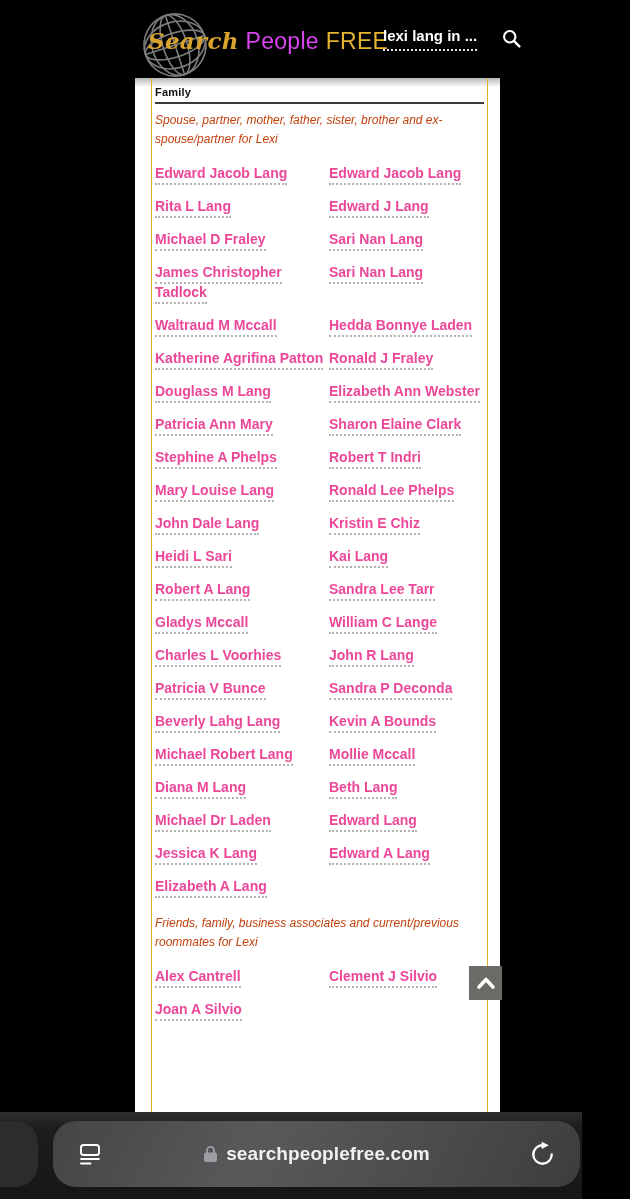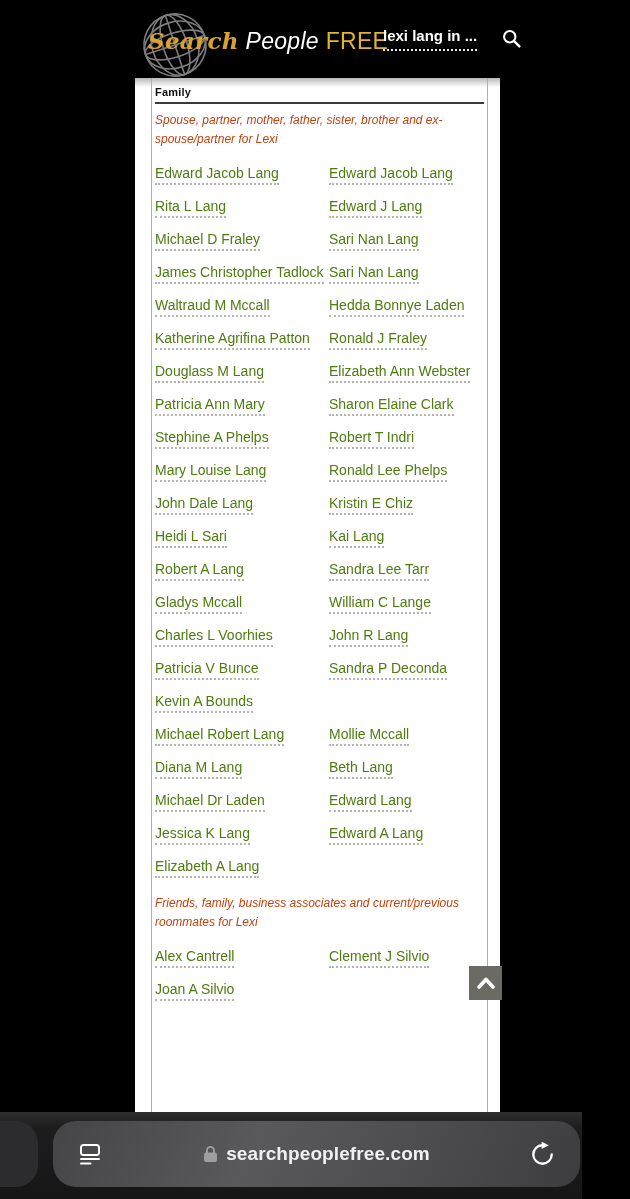--- a/index.html
+++ b/index.html
@@ -6,21 +6,21 @@
   html,body { background:#000; }
   body { font-family:"Liberation Sans", sans-serif; }
   .screen { position:relative; width:630px; height:1199px; background:#000; overflow:hidden; margin:0 auto; }
 
   
   .site-header { position:absolute; left:0; top:0; width:630px; height:78px; background:#000; z-index:3; }
   .logo { position:absolute; left:138px; top:4px; height:74px; display:flex; align-items:center; cursor:pointer; }
   .globe { position:absolute; left:0; top:4px; opacity:.9; }
   .logo-text { position:relative; font-size:23px; margin-left:10px; letter-spacing:.3px; white-space:nowrap; }
   .logo-search { color:#d8a32c; font-style:italic; font-family:"DejaVu Serif", serif; font-weight:600; }
-  .logo-people { color:#ffffff; font-weight:400;font-style:italic; }
+  .logo-people { color:#d946ef; font-weight:400; }
   .logo-free { color:#e3b42e; font-weight:500; }
   .header-search { position:absolute; left:383px; top:27px; display:flex; align-items:flex-start; gap:24px; cursor:pointer; }
   .header-query { color:#fff; font-size:15px; font-weight:700; border-bottom:2px dotted #e8e8e8; padding-bottom:5px; white-space:nowrap; }
   .mag { margin-top:1px; }
 
   
   .page { position:absolute; left:135px; top:78px; width:365px; height:1034px; background:#fff; overflow:hidden; z-index:1; }
   .page::before { content:""; position:absolute; left:0; top:0; right:0; height:9px;
                   background:linear-gradient(180deg, rgba(0,0,0,.28), rgba(0,0,0,0)); pointer-events:none; }
   .yline { position:absolute; top:0; bottom:0; width:1px; background:#dcb22d; }
@@ -28,21 +28,21 @@
   .content { position:relative; padding:8px 16px 0 20px; }
 
   section.names-section { display:block; }
   section.assoc { margin-top:18px; }
   .sec-title { font-size:11px; font-weight:700; color:#101010; padding-bottom:4px;
                border-bottom:2px solid #3a3a3a; letter-spacing:.2px; }
   .sec-desc { font-style:italic; color:#c2410c; font-size:12px; line-height:19px; margin:7px 0 14px; }
 
   .names-grid .nrow { display:grid; grid-template-columns:174px 1fr; margin-bottom:13px; }
   .cell { font-size:14px; line-height:20px; }
-  .namelink { color:#4d7c0f; font-weight:400; text-decoration:none; cursor:pointer;
+  .namelink { color:#ec4899; font-weight:700; text-decoration:none; cursor:pointer;
               border-bottom:2px dotted #b3b3b3; padding-bottom:2px; }
 
   
   .totop { position:absolute; left:469px; top:966px; width:33px; height:34px; border:none;
            background:#6b6a64; z-index:4; cursor:pointer; display:flex; align-items:center; justify-content:center; }
 
   
   .browser-bar { position:absolute; left:0; bottom:0; width:582px; height:87px;
                  background:linear-gradient(180deg,#2e2e2f 0%, #1d1d1e 18%, #161617 100%); z-index:5; }
   .tab-peek { position:absolute; left:-26px; top:9px; width:64px; height:66px; border-radius:22px;
@@ -167,20 +167,21 @@
               <div class="cell"><a class="namelink">Charles L Voorhies</a></div>
               <div class="cell"><a class="namelink">John R Lang</a></div>
             </div>
 
             <div class="nrow">
               <div class="cell"><a class="namelink">Patricia V Bunce</a></div>
               <div class="cell"><a class="namelink">Sandra P Deconda</a></div>
             </div>
 
             <div class="nrow">
+              <div class="cell"><a class="namelink">Beverly Lahg Lang</a></div>
               <div class="cell"><a class="namelink">Kevin A Bounds</a></div>
             </div>
 
             <div class="nrow">
               <div class="cell"><a class="namelink">Michael Robert Lang</a></div>
               <div class="cell"><a class="namelink">Mollie Mccall</a></div>
             </div>
 
             <div class="nrow">
               <div class="cell"><a class="namelink">Diana M Lang</a></div>

